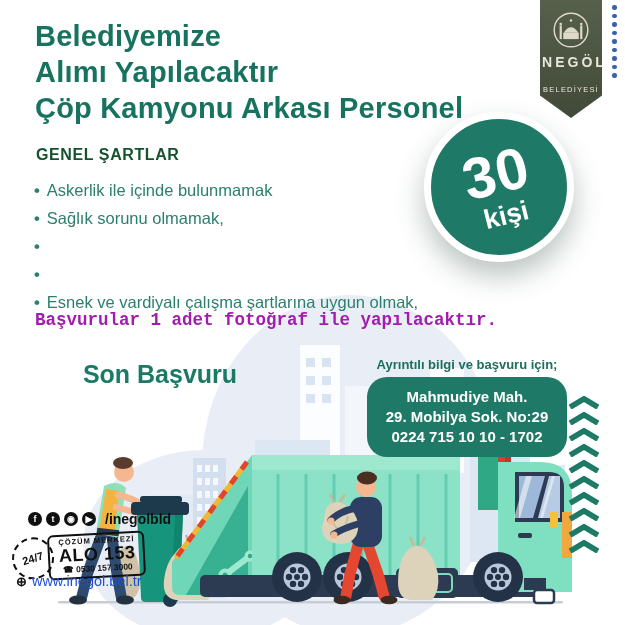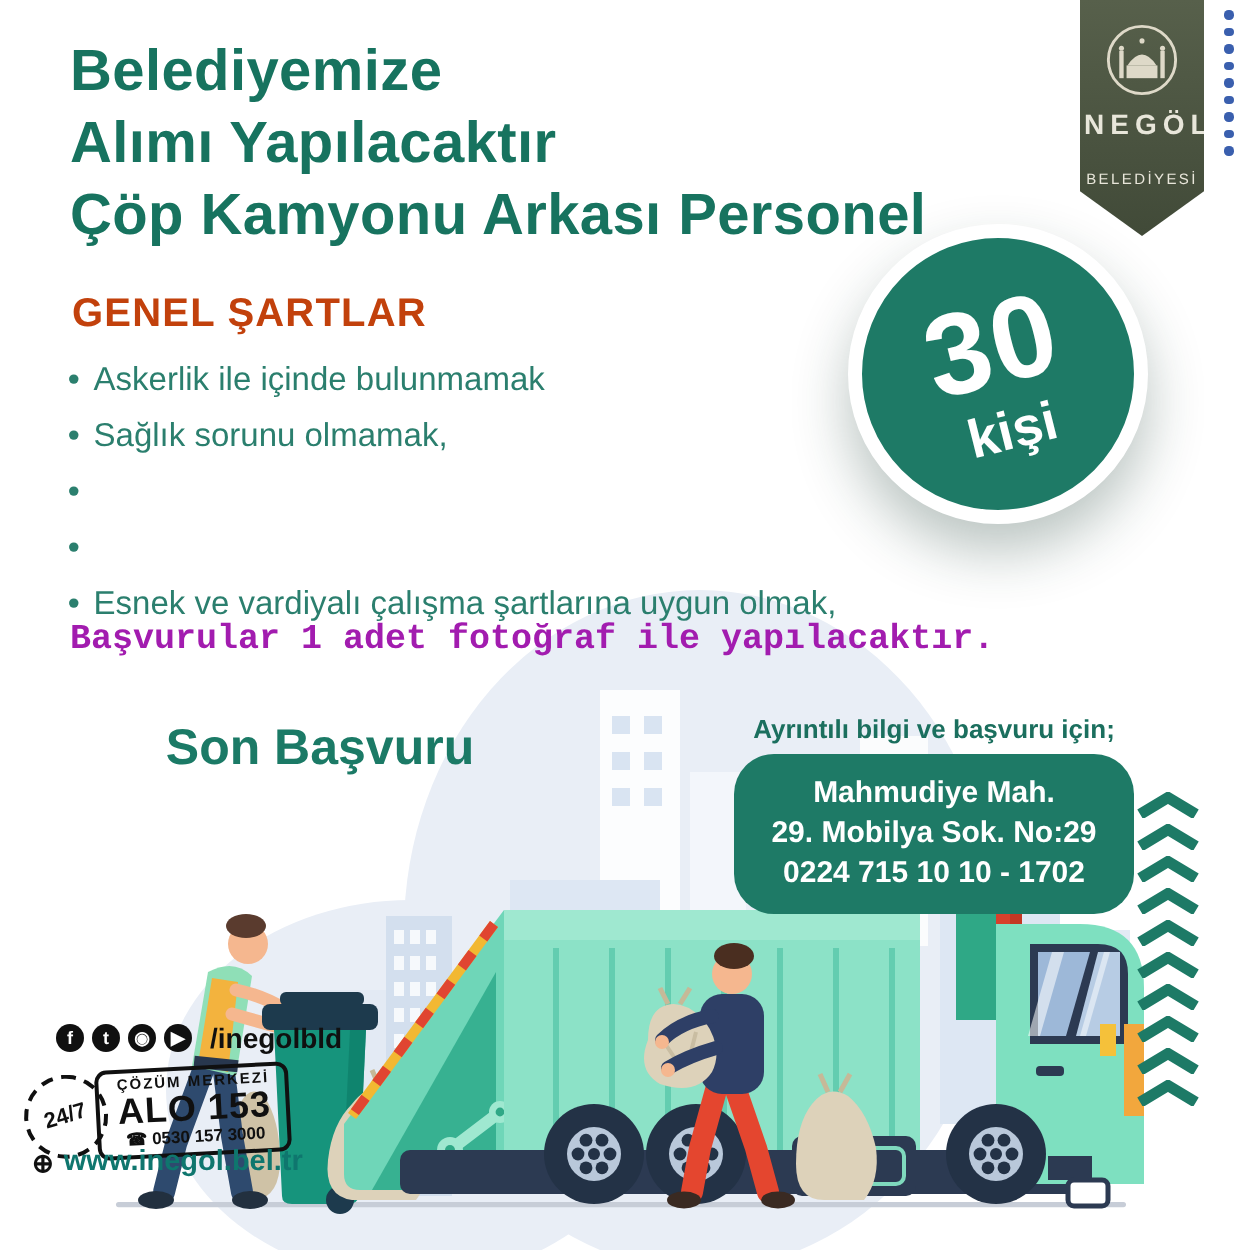--- a/index.html
+++ b/index.html
@@ -5,21 +5,21 @@
   html,body{margin:0;padding:0;background:#fff;}
   .poster{position:relative;width:625px;height:625px;overflow:hidden;background:#ffffff;
           font-family:"Liberation Sans",sans-serif;}
 
   
   .title{position:absolute;left:35px;top:18px;width:530px;z-index:3;
          color:#17735f;font-weight:800;font-size:29px;line-height:36px;letter-spacing:.2px;}
   .title span{display:block;}
 
   .section-heading{position:absolute;left:36px;top:146px;z-index:3;
-         color:#c2410c;font-weight:800;font-size:20px;letter-spacing:.6px;}
+         color:#14532d;font-weight:800;font-size:16px;letter-spacing:.6px;}
 
   .req-list{position:absolute;left:34px;top:176px;z-index:3;list-style:none;margin:0;padding:0;}
   .req-list li{color:#2b7f6e;font-size:16.5px;font-weight:500;line-height:28px;display:flex;}
   .req-list .dot{color:#2b7f6e;margin-right:7px;font-weight:700;}
   .req-note{position:absolute;left:35px;top:310px;z-index:3;
          color:#a21caf;font-weight:800;font-size:17.5px;font-family:Liberation Mono, monospace;}
 
   
   .badge{position:absolute;left:424px;top:112px;width:150px;height:150px;border-radius:50%;
          background:#1e7a66;border:7px solid #ffffff;box-sizing:border-box;z-index:4;
@@ -70,21 +70,21 @@
   .clock-badge{width:38px;height:38px;border:2.2px dashed #101010;border-radius:50%;
                display:flex;align-items:center;justify-content:center;margin-right:-6px;background:transparent;}
   .clock-badge span{font-size:11px;font-weight:800;color:#101010;transform:rotate(-14deg);}
   .alo-box{border:2.5px solid #101010;border-radius:6px;padding:2px 7px 3px 9px;text-align:center;line-height:1.05;}
   .alo-top{font-size:7.5px;font-weight:800;letter-spacing:1px;color:#101010;}
   .alo-main{font-size:18px;font-weight:800;color:#101010;letter-spacing:.5px;}
   .alo-phone{font-size:8.5px;font-weight:800;color:#101010;}
 
   .website-row{position:absolute;left:16px;top:573px;display:flex;align-items:center;gap:5px;}
   .website-icon{font-size:13px;color:#101010;font-weight:700;}
-  .website-text{color:#0f766e;font-weight:700;font-size:14.5px;}
+  .website-text{color:#1d4ed8;font-weight:400;font-size:14.5px;}
 </style>
 </head>
 <body>
 
 <div class="poster">
 
   <div class="title">
     <span>Belediyemize</span>
     <span>Alımı Yapılacaktır</span>
     <span>Çöp Kamyonu Arkası Personel</span>

